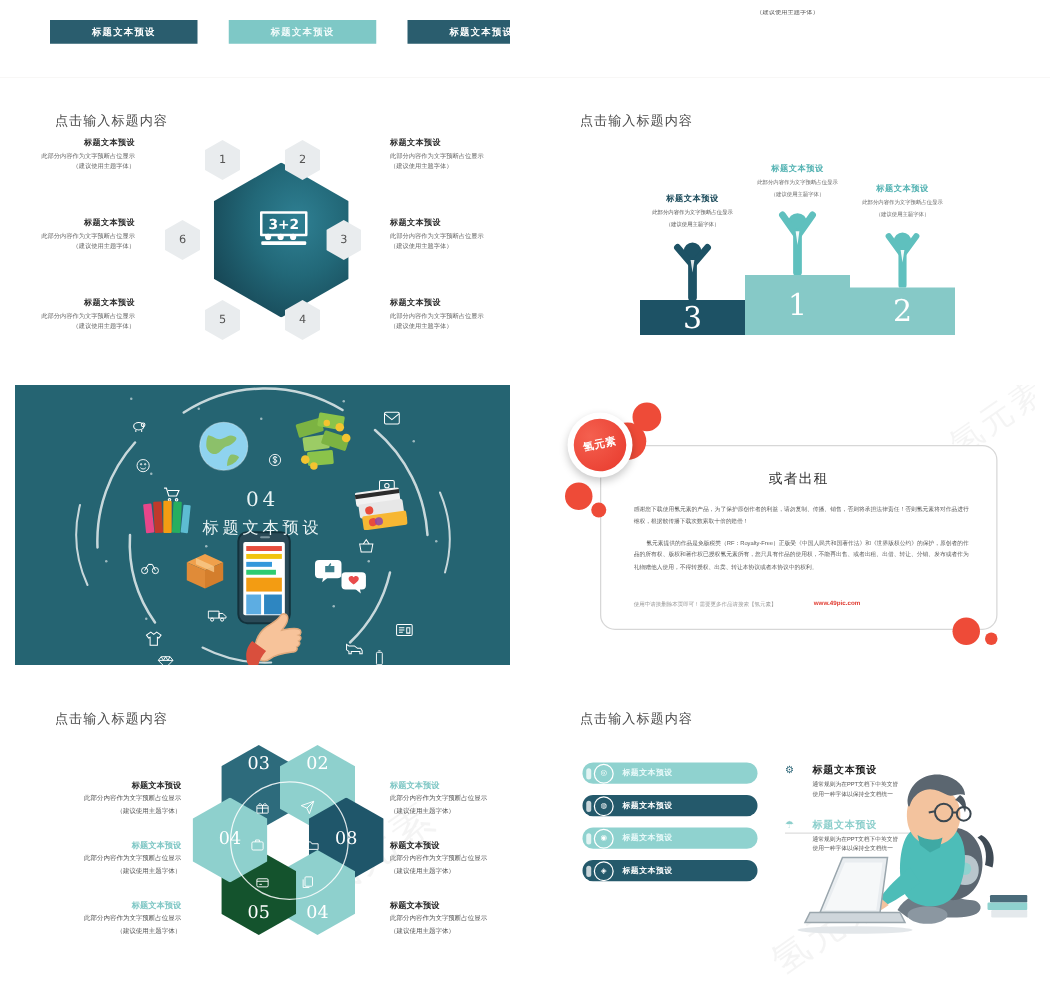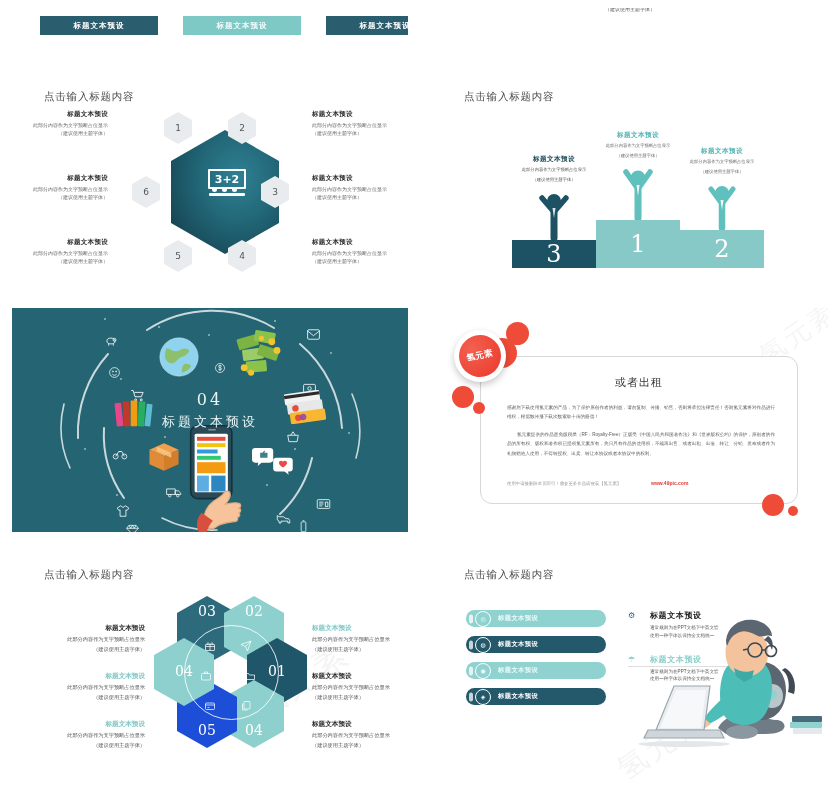--- a/index.html
+++ b/index.html
@@ -215,21 +215,21 @@
     font-family: "DejaVu Serif","Liberation Serif",serif;
     font-size: 14px; color: #ffffff; cursor: pointer;
   }
   .hc span { margin-top: 7px; }
   .hc.bottom span { margin-top: 42px; }
   .hc.side span { margin-top: 25px; }
   .hc1 { left: 25px; top: 0;   background: #2d6b7c; }
   .hc2 { left: 72px; top: 0;   background: #8ed0cd; }
   .hc3 { left: 95px; top: 42px; background: #1f566a; }
   .hc4 { left: 72px; top: 84px; background: #8ed0cd; }
-  .hc5 { left: 25px; top: 84px; background: #1d4ed8; }
+  .hc5 { left: 25px; top: 84px; background: #14532d; }
   .hc6 { left: 2px;  top: 42px; background: #8ed0cd; }
   .hc-ring {
     position: absolute; left: 32px; top: 29px;
     width: 95px; height: 95px; border-radius: 50%;
     border: 1px solid rgba(255,255,255,.85);
     pointer-events: none;
   }
   .hc-ic { position: absolute; color: rgba(255,255,255,.92); font-size: 9px; line-height: 1; }
   .hc-label { position: absolute; width: 125px; }
   .hc-label .t { font-size: 6.6px; font-weight: bold; font-family: "DejaVu Serif","Liberation Serif",serif; }
@@ -658,21 +658,21 @@
       <div class="watermark" style="right:52px; top:110px; font-size:34px;">氢元素</div>
 
       <div class="hc-stage">
         <div class="hc hc1">
             <span>03</span>
           </div>
         <div class="hc hc2">
             <span>02</span>
           </div>
         <div class="hc hc3 side">
-            <span>01</span>
+            <span>08</span>
           </div>
         <div class="hc hc4 bottom">
             <span>04</span>
           </div>
         <div class="hc hc5 bottom">
             <span>05</span>
           </div>
         <div class="hc hc6 side">
             <span>04</span>
           </div>

